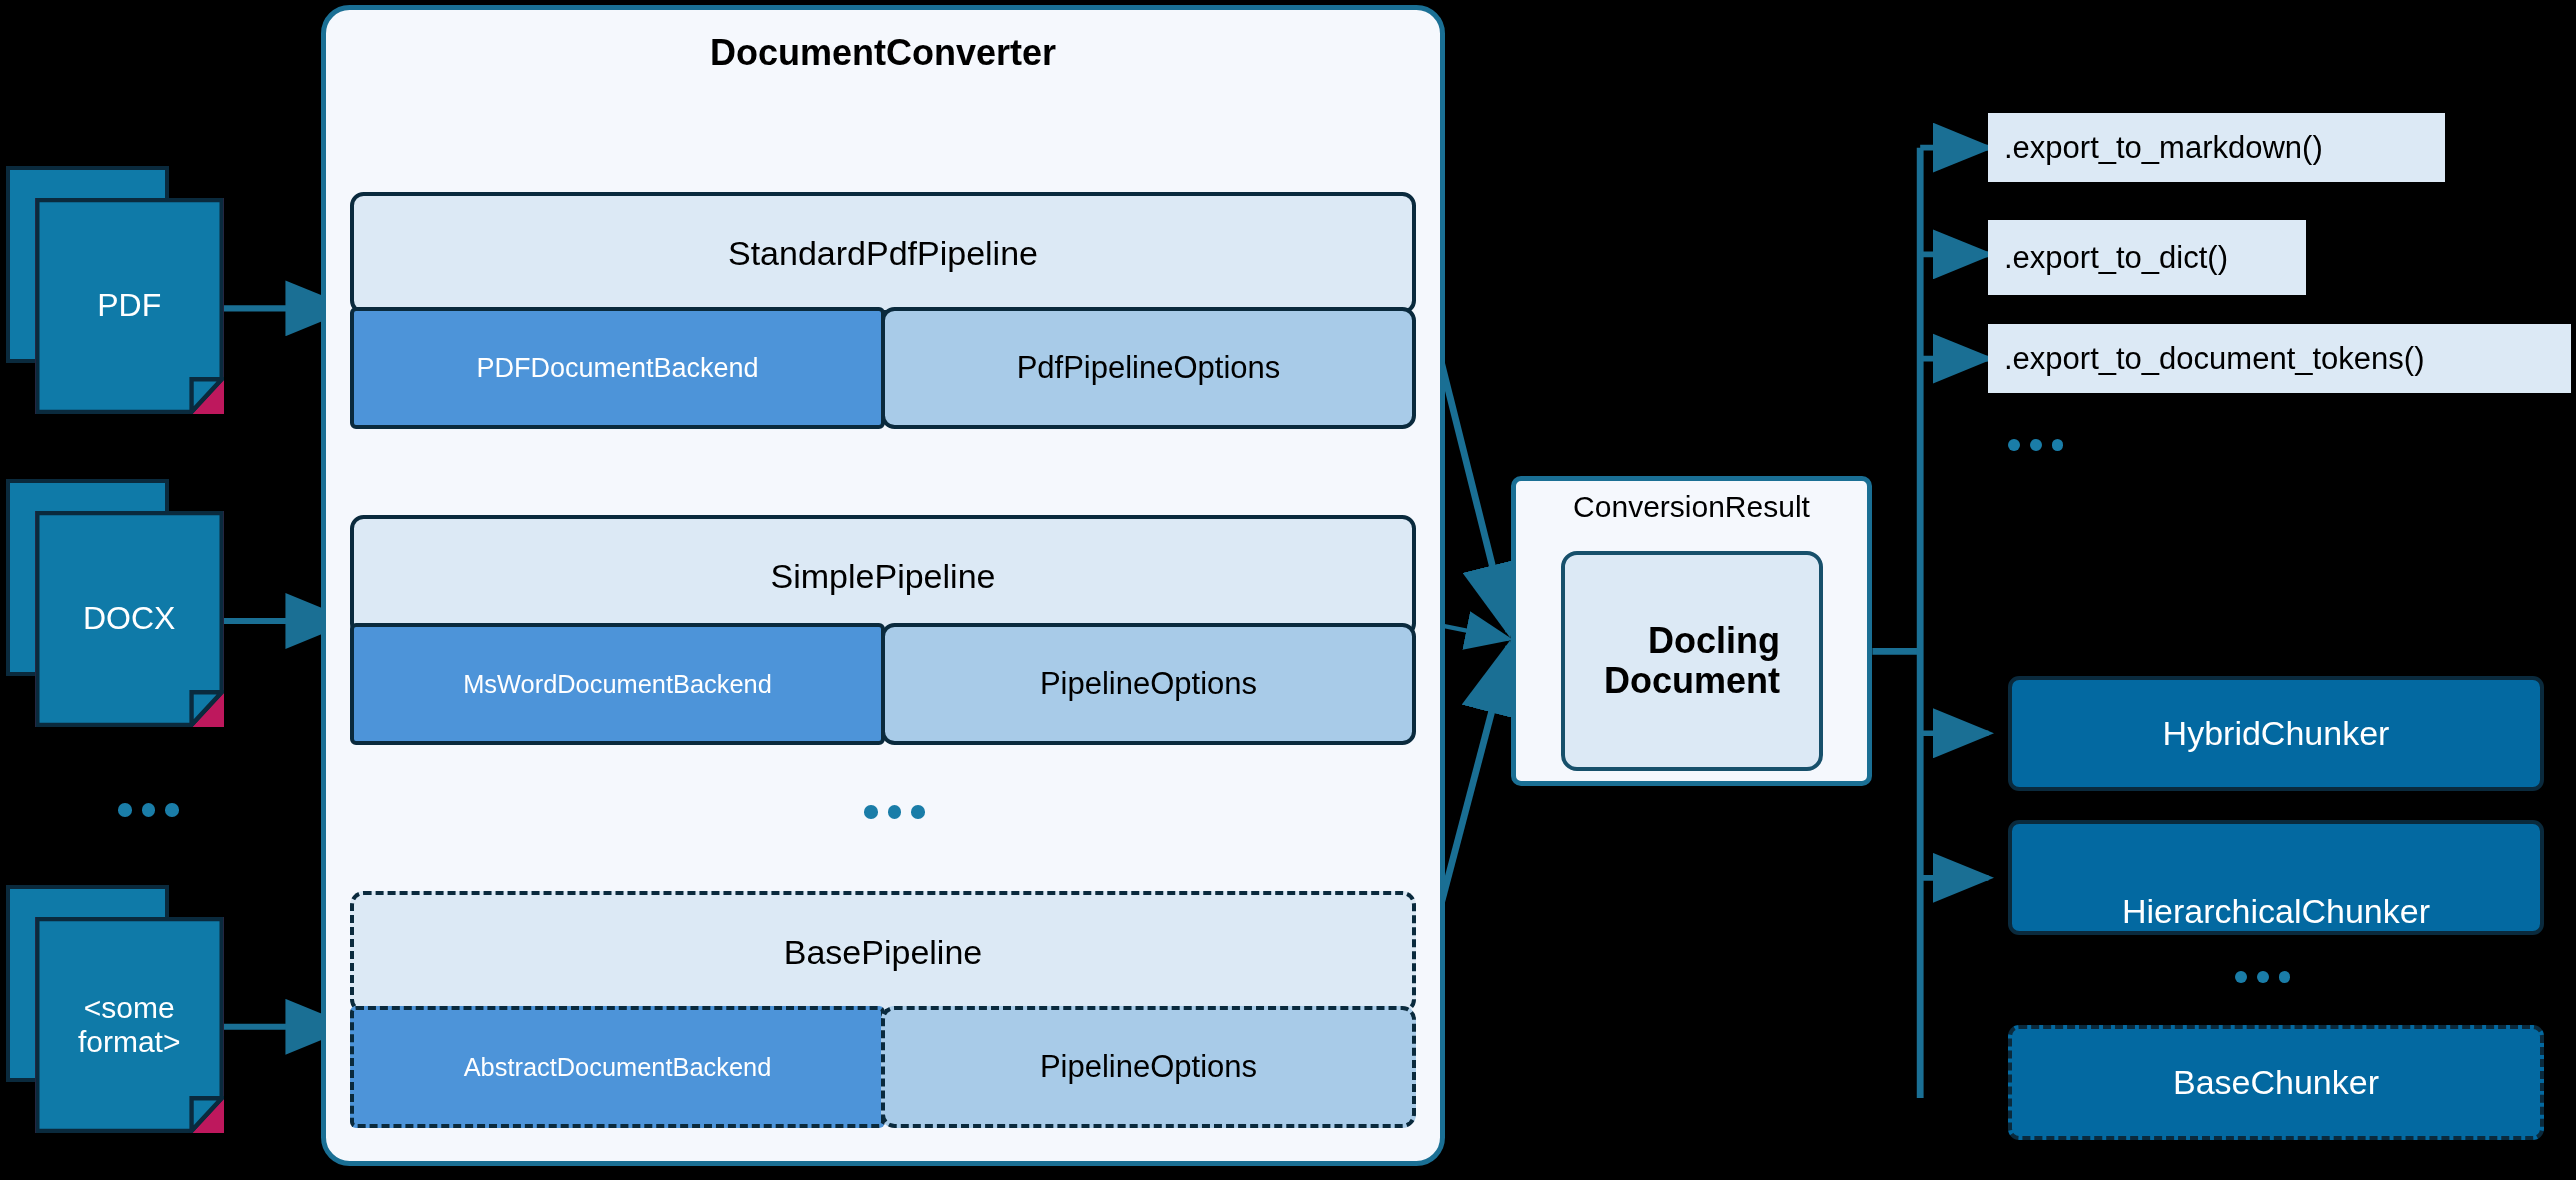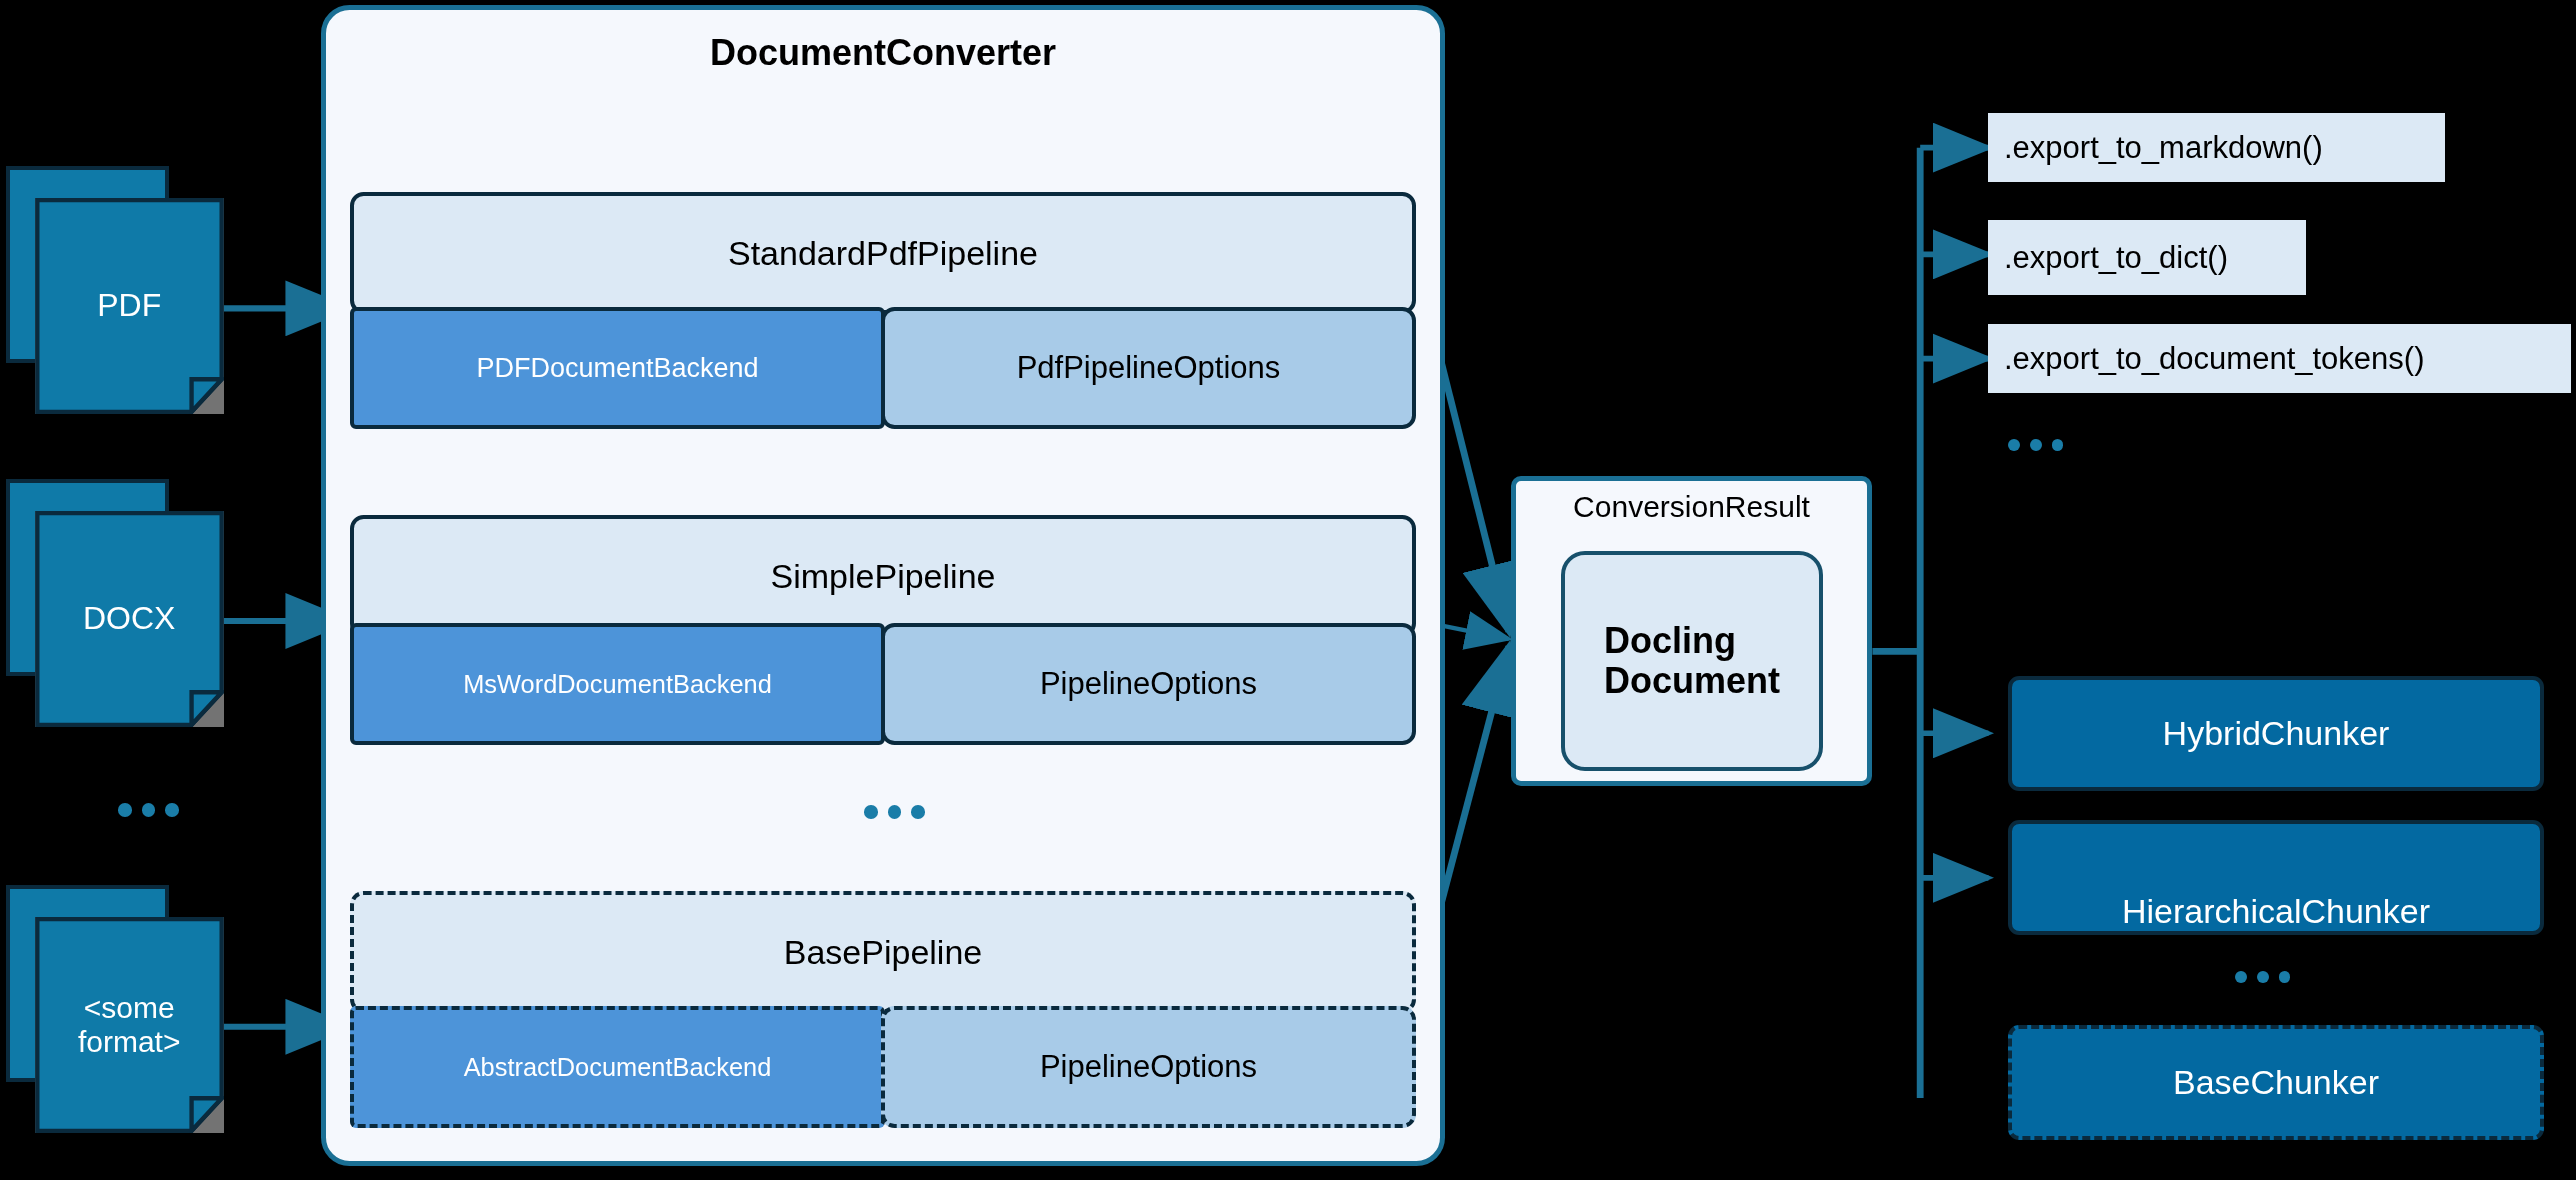--- a/index.html
+++ b/index.html
@@ -15,21 +15,21 @@
 
   
   .doc{position:absolute;}
   .doc .back{
     position:absolute;left:0;top:0;
     background:#0f7aa8;border:4.3px solid #0a2a3d;
     box-sizing:border-box;
   }
   .doc .front{
     position:absolute;
-    background:#737373;
+    background:#be185d;
     box-sizing:border-box;
     display:flex;align-items:center;justify-content:center;
     text-align:center;
     color:#ffffff;
     line-height:1.12;
   }
   .doc .front svg{position:absolute;left:0;top:0;}
   .doc .lbl{position:relative;z-index:3;padding:0 8.7px;}
 
   
@@ -86,24 +86,24 @@
     border-radius:10px;
     box-sizing:border-box;
   }
   .cres-label{
     position:absolute;width:100%;text-align:center;color:#000;
   }
   .docling{
     position:absolute;
     background:#dce9f5;
     border:4.3px solid #17506b;
-    border-radius:24px;
-    box-sizing:border-box;
-    display:flex;align-items:center;justify-content:center;
-    text-align:left;font-weight:bold;color:#000;line-height:1.1;
+    border-radius:16px;
+    box-sizing:border-box;
+    display:flex;align-items:center;justify-content:center;
+    text-align:right;font-weight:bold;color:#000;line-height:1.1;
   }
 
   
   .banner{
     position:absolute;
     background:#dce9f5;
     display:flex;align-items:center;
     color:#000;
     box-sizing:border-box;
   }

